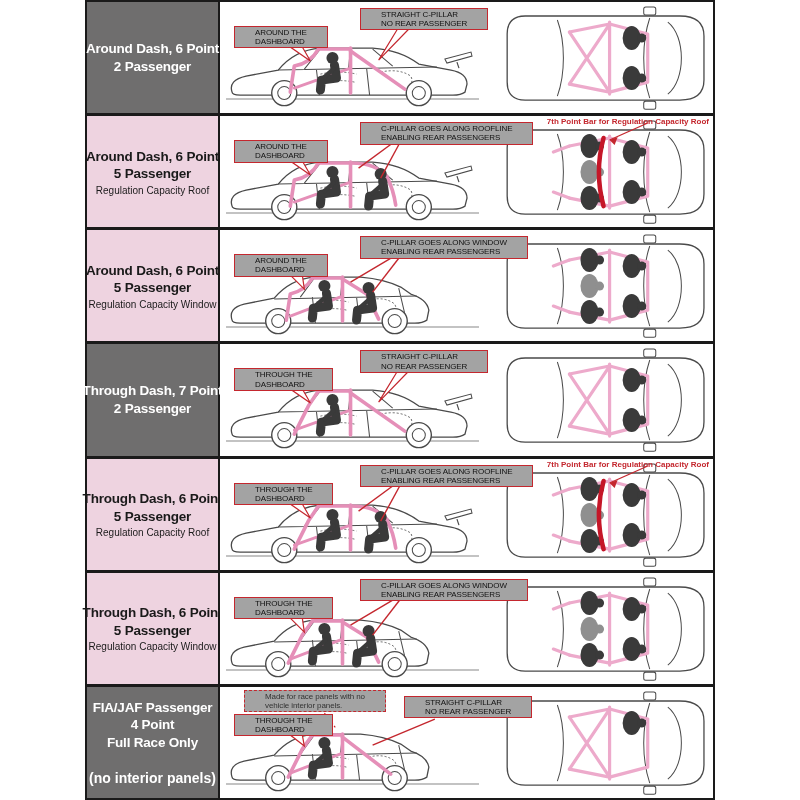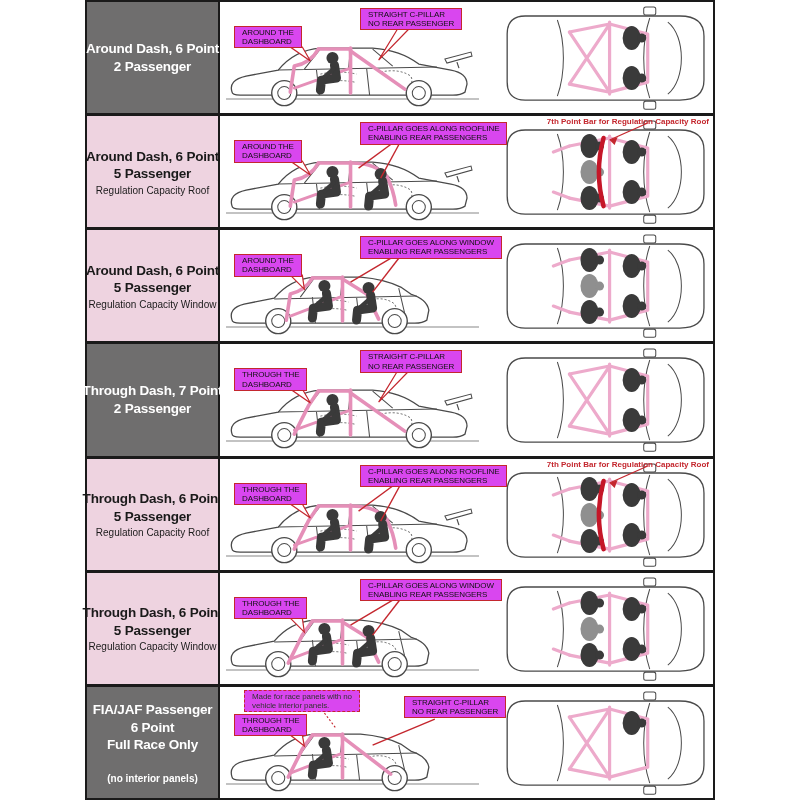--- a/index.html
+++ b/index.html
@@ -9,25 +9,25 @@
          border:2px solid #1a1a1a;box-sizing:border-box;display:flex;flex-direction:column;background:#fff;}
   .row{flex:1;display:flex;border-bottom:3px solid #1a1a1a;min-height:0;}
   .row:last-child{border-bottom:none;}
   .label-cell{flex:0 0 133px;width:133px;border-right:2px solid #1a1a1a;box-sizing:border-box;
               display:flex;flex-direction:column;align-items:center;justify-content:center;
               text-align:center;padding:4px 3px;}
   .label-cell.dark{background:#6f6e6e;color:#ffffff;}
   .label-cell.pink{background:#eed3e0;color:#1a1a1a;}
   .label-line{font-weight:bold;font-size:13.5px;line-height:1.3;letter-spacing:-0.2px;white-space:nowrap;}
   .label-subtitle{font-size:10px;font-weight:normal;margin-top:2px;white-space:nowrap;}
-  .label-note{font-size:10px;font-weight:bold;margin-top:19px;white-space:nowrap;}
+  .label-note{font-size:14px;font-weight:bold;margin-top:19px;white-space:nowrap;}
   .diagram-cell{flex:1;position:relative;background:#ffffff;min-width:0;}
   .diagram-cell svg{position:absolute;left:0;top:0;width:100%;height:100%;}
-  .callout{position:absolute;background:#d946ef;border:1.5px solid #c4272e;color:#111;
-           font-size:8px;line-height:1.15;padding:1px 7px;white-space:nowrap;z-index:2;
+  .callout{position:absolute;background:#a3a3a3;border:1.5px solid #c4272e;color:#111;
+           font-size:8px;line-height:1.15;padding:1px 20px;white-space:nowrap;z-index:2;
            letter-spacing:-0.1px;}
   .callout.dashed{border-style:dashed;color:#333;}
   .red-note{position:absolute;color:#c4272e;font-size:8px;font-weight:bold;z-index:2;white-space:nowrap;margin-left:36px;}
 </style>
 </head>
 <body>
 
 <div class="page">
   <div class="table">
       <div class="row">
@@ -506,21 +506,21 @@
           </div>
           <div class="callout" style="left: 140px; top: 6px;">
             <div>C-PILLAR GOES ALONG WINDOW</div>
             <div>ENABLING REAR PASSENGERS</div>
           </div>
         </div>
       </div>
       <div class="row">
         <div class="label-cell dark">
           <div class="label-line">FIA/JAF Passenger</div>
-          <div class="label-line">6 Point</div>
+          <div class="label-line">4 Point</div>
           <div class="label-line">Full Race Only</div>
           <div class="label-note">(no interior panels)</div>
         </div>
         <div class="diagram-cell">
           <svg viewBox="0 0 491 111" preserveAspectRatio="none">
             <g>
               <line x1="6" y1="97" x2="258" y2="97" stroke="#888" stroke-width="1"></line>
               <path d="M12,90 Q8,78 24,74 L54,68 Q70,49 94,47 L140,47 Q164,49 180,57 L190,64 Q206,69 208,80 L206,90 Q202,93 194,93 L20,93 Q12,93 12,90 Z" fill="#fff" stroke="#4a4a4a" stroke-width="1.3" stroke-linejoin="round"></path>
               <path d="M94,48 L80,67 M54,69 L196,66 M122,47 L120,67 M178,58 L186,92 M92,67 L95,93 M136,67 L139,93" fill="none" stroke="#4a4a4a" stroke-width="1"></path>
               <path d="M96,72 Q112,68 128,72 M100,80 Q113,77 126,80 M148,70 Q164,66 174,74 Q178,82 170,88" fill="none" stroke="#555" stroke-width="0.9" stroke-dasharray="2 2"></path>

